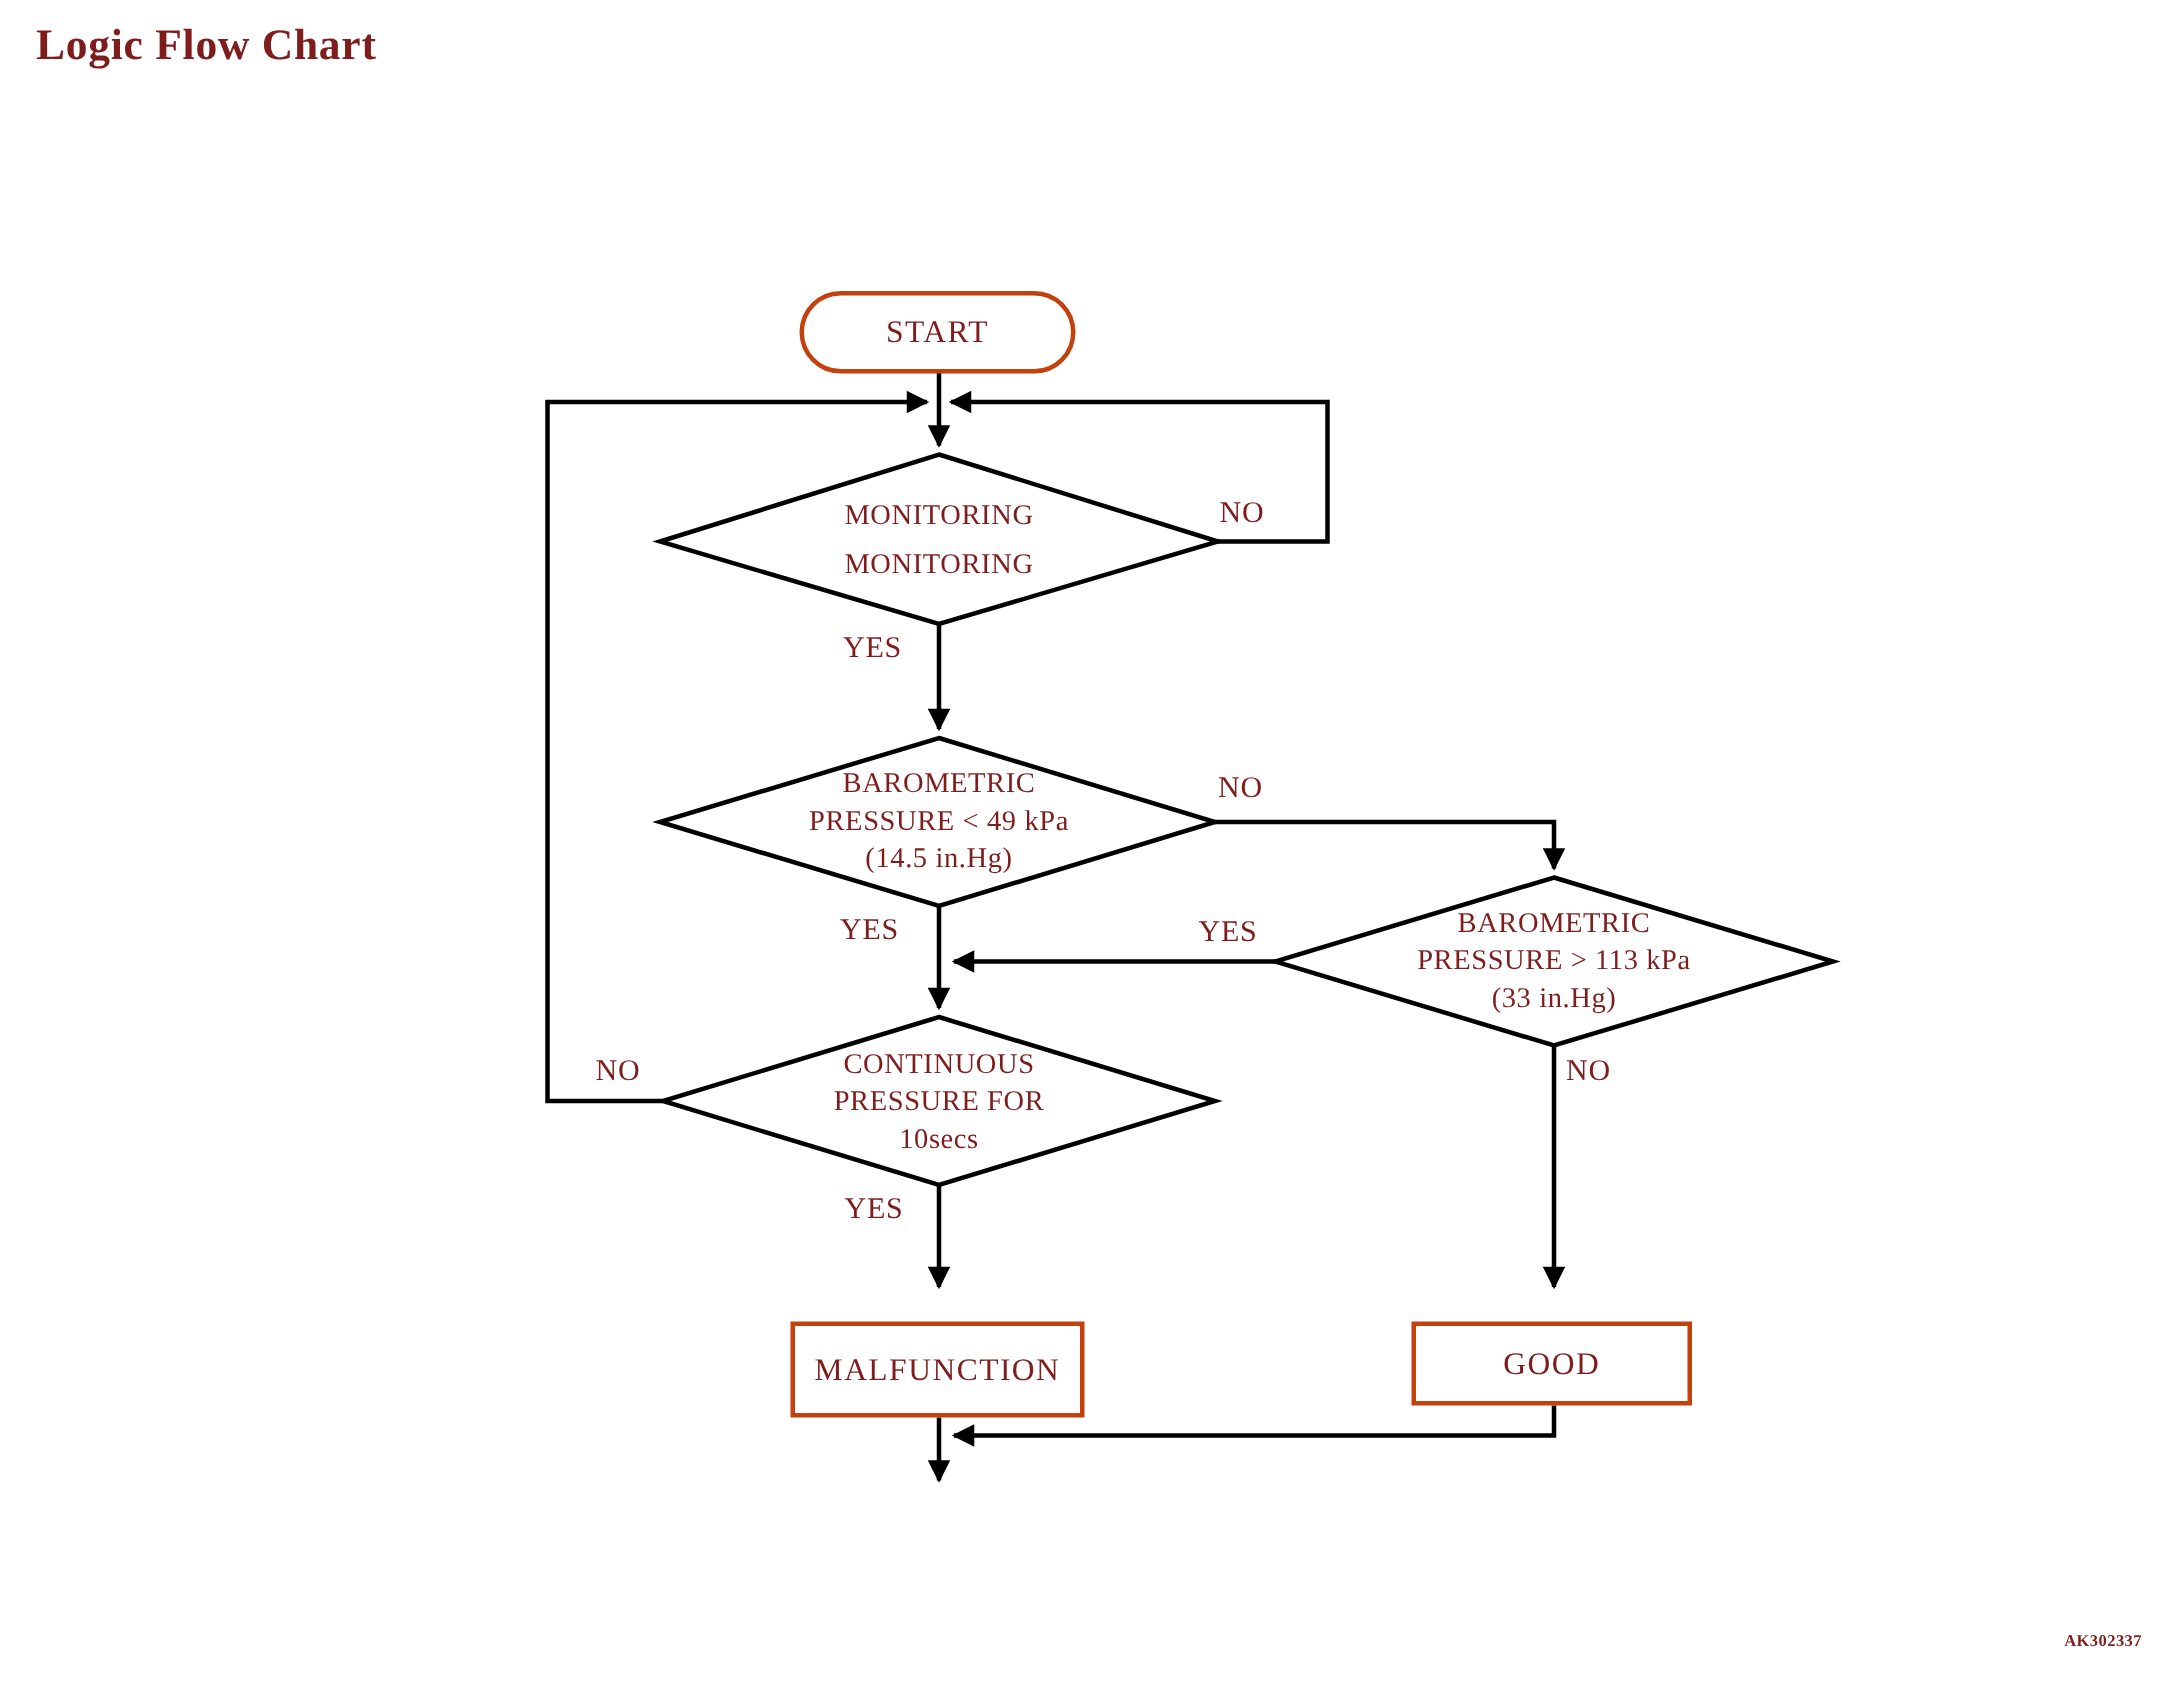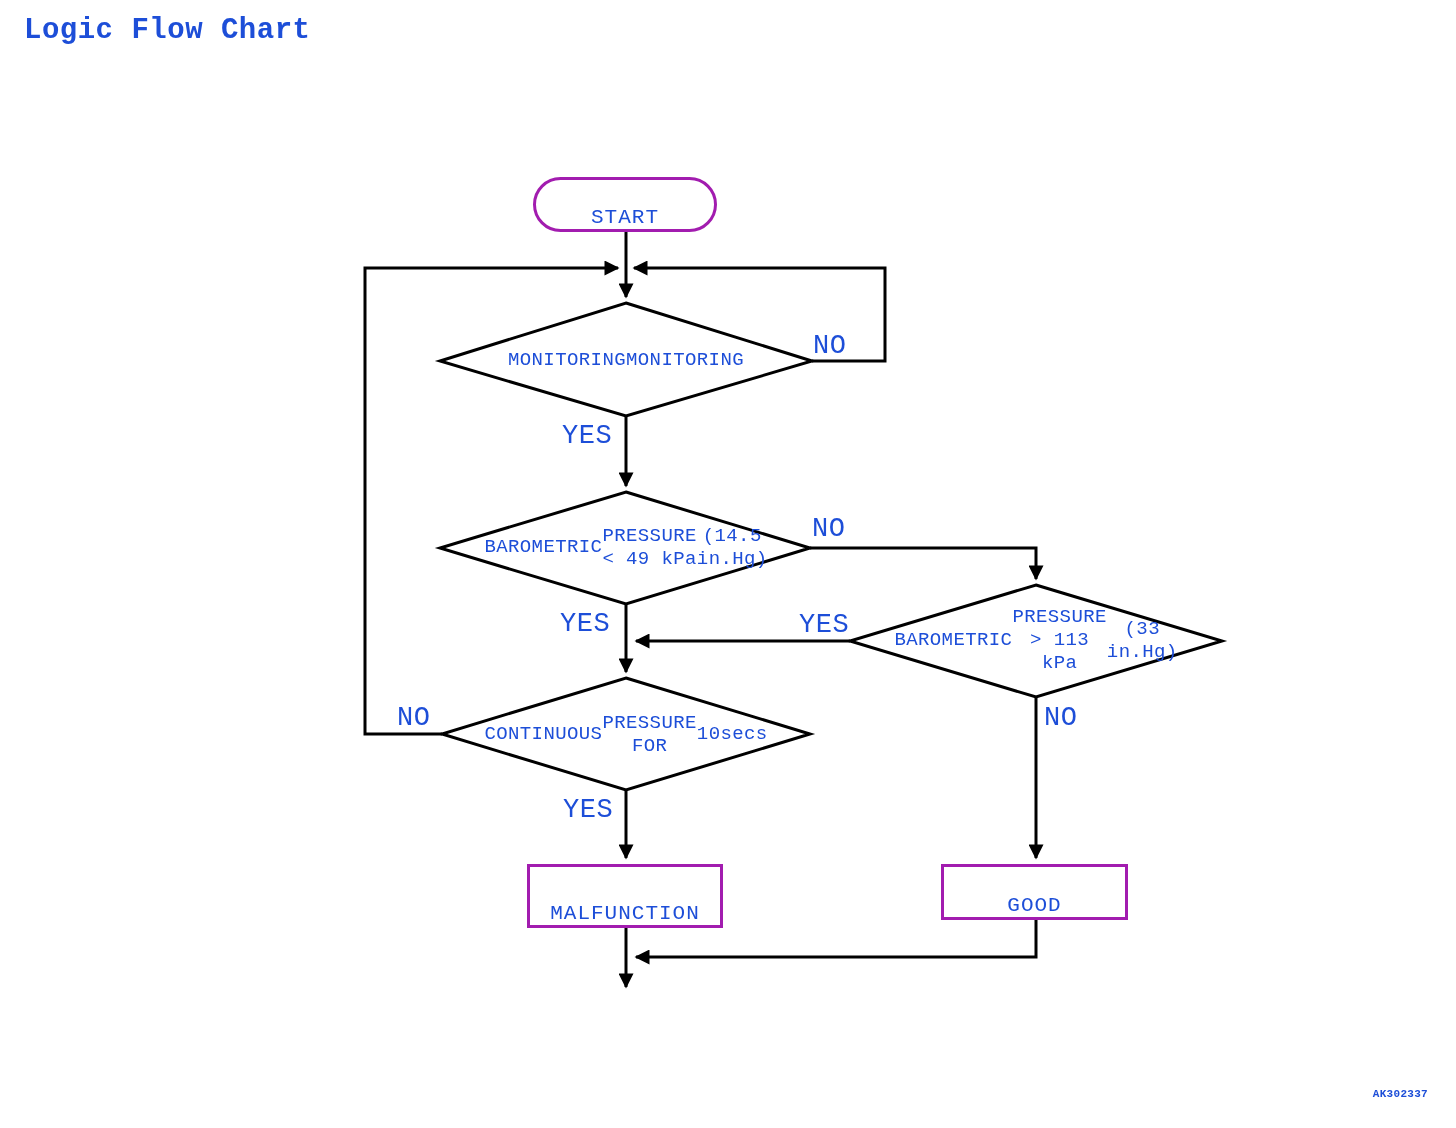--- a/index.html
+++ b/index.html
@@ -5,67 +5,69 @@
   html, body {
     margin: 0;
     padding: 0;
     background: #ffffff;
   }
   .canvas {
     position: relative;
     width: 1456px;
     height: 1128px;
     background: #ffffff;
-    color: #1d4ed8;
-    font-family: Liberation Mono, monospace;
+    color: #7f1d1d;
+    font-family: Liberation Serif, serif;
     overflow: hidden;
   }
   .page-title {
     position: absolute;
     left: 24px;
     top: 14px;
     font-size: 29px;
     font-weight: bold;
     letter-spacing: 0.5px;
     white-space: nowrap;
   }
   svg.connectors {
     position: absolute;
     left: 0;
     top: 0;
   }
   .node {
     position: absolute;
     display: flex;
-    align-items: flex-end;
+    align-items: center;
     justify-content: center;
-    border: 3px solid #a21caf;
+    border: 3px solid #c2410c;
     background: #fff;
     box-sizing: border-box;
     font-size: 21px;
     letter-spacing: 1px;
     text-align: center;
+    margin-top: 17px;
   }
   .terminator {
     border-radius: 28px;
   }
   .dtext {
     position: absolute;
     display: flex;
+    flex-direction: column;
     align-items: center;
-    justify-content: center;
+    justify-content: space-between;
     font-size: 19px;
     line-height: 23px;
     letter-spacing: 0.4px;
     text-align: center;
     pointer-events: none;
   }
   .elabel {
     position: absolute;
-    font-size: 27px;
+    font-size: 20px;
     letter-spacing: 0.5px;
     white-space: nowrap;
   }
   .figure-code {
     position: absolute;
     right: 28px;
     top: 1088px;
     font-size: 11px;
     font-weight: bold;
     letter-spacing: 0.3px;

